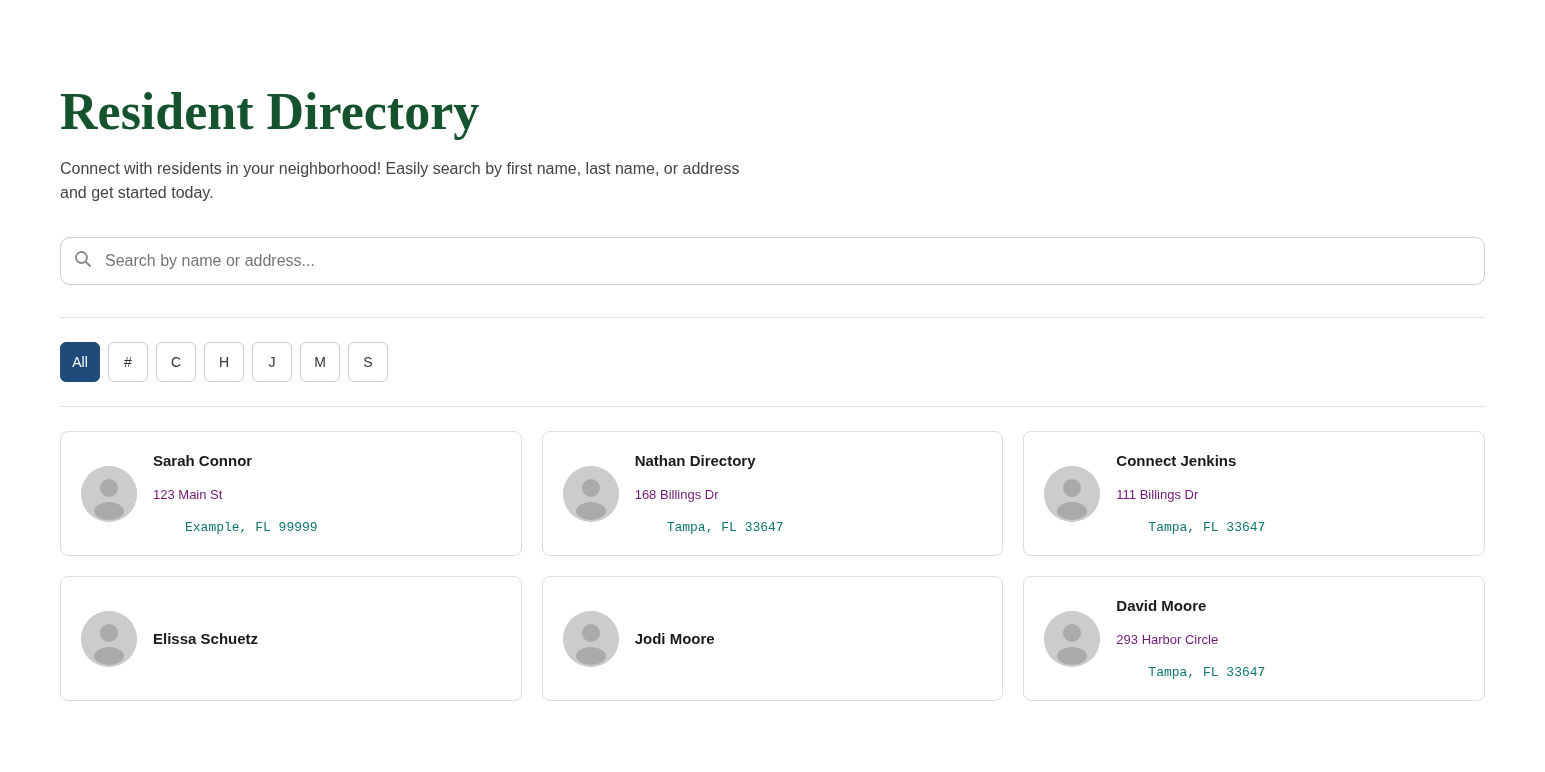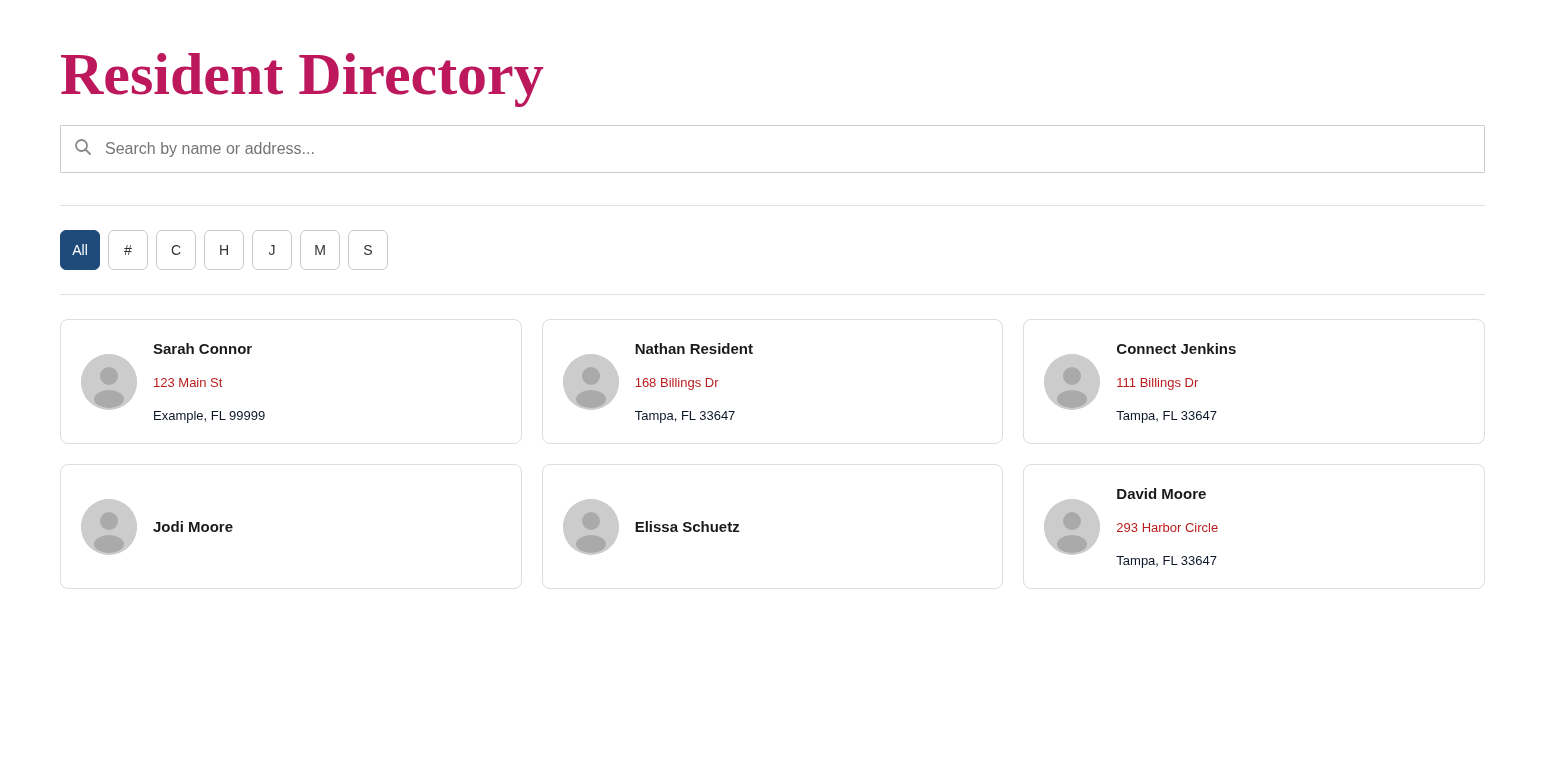--- a/index.html
+++ b/index.html
@@ -15,45 +15,46 @@
       min-height: 772px;
       width: 1545px;
     }
 
     .page-container {
       padding: 40px 60px 40px 60px;
       max-width: 1545px;
     }
 
     .page-title {
-      font-size: 60px;
+      font-size: 52px;
       font-weight: 700;
-      color: #be185d;
+      color: #14532d;
       margin-bottom: 16px;
       font-family: Georgia, serif;
+      margin-top: 42px;
     }
 
     .page-subtitle {
       font-size: 16px;
       color: #444444;
       margin-bottom: 32px;
       max-width: 700px;
       line-height: 1.5;
       font-family: Arial, sans-serif;
     }
 
     .search-container {
       position: relative;
       margin-bottom: 32px;
     }
 
     .search-box {
       width: 100%;
       border: 1px solid #cccccc;
-      border-radius: 1px;
+      border-radius: 10px;
       padding: 14px 14px 14px 44px;
       font-size: 16px;
       color: #888888;
       font-family: Arial, sans-serif;
       outline: none;
     }
 
     .search-icon-wrap {
       position: absolute;
       left: 14px;
@@ -155,36 +156,38 @@
 
     .resident-name {
       font-size: 15px;
       font-weight: 700;
       color: #1a1a1a;
       font-family: Arial, sans-serif;
     }
 
     .resident-street {
       font-size: 13px;
-      color: #b91c1c;
+      color: #701a75;
       font-family: Arial, sans-serif;
     }
 
     .resident-city {
       font-size: 13px;
-      color: #0f172a;
-      font-family: Liberation Sans, sans-serif;
+      color: #0f766e;
+      font-family: Liberation Mono, monospace;
+      margin-left: 32px;
     }
   </style>
 </head>
 <body>
 
 <div class="page-container">
 
   <h1 class="page-title">Resident Directory</h1>
+  <p class="page-subtitle">Connect with residents in your neighborhood! Easily search by first name, last name, or address and get started today.</p>
 
   <div class="search-container">
     <span class="search-icon-wrap">
       <svg width="18" height="18" viewBox="0 0 18 18" fill="none" xmlns="http://www.w3.org/2000/svg">
         <circle cx="7.5" cy="7.5" r="5.5" stroke="#888888" stroke-width="1.8"></circle>
         <line x1="11.5" y1="11.5" x2="16" y2="16" stroke="#888888" stroke-width="1.8" stroke-linecap="round"></line>
       </svg>
     </span>
     <input type="text" class="search-box" placeholder="Search by name or address..." style="">
   </div>
@@ -223,21 +226,21 @@
       </div>
       <div class="resident-card">
         <div class="avatar">
           <svg viewBox="0 0 56 56" fill="none" xmlns="http://www.w3.org/2000/svg">
       <circle cx="28" cy="28" r="28" fill="#cccccc"></circle>
       <circle cx="28" cy="22" r="9" fill="#aaaaaa"></circle>
       <ellipse cx="28" cy="45" rx="15" ry="9" fill="#aaaaaa"></ellipse>
     </svg>
         </div>
         <div class="resident-info">
-          <div class="resident-name">Nathan Resident</div>
+          <div class="resident-name">Nathan Directory</div>
           <div class="resident-street">168 Billings Dr</div>
           <div class="resident-city">Tampa, FL 33647</div>
         </div>
       </div>
       <div class="resident-card">
         <div class="avatar">
           <svg viewBox="0 0 56 56" fill="none" xmlns="http://www.w3.org/2000/svg">
       <circle cx="28" cy="28" r="28" fill="#cccccc"></circle>
       <circle cx="28" cy="22" r="9" fill="#aaaaaa"></circle>
       <ellipse cx="28" cy="45" rx="15" ry="9" fill="#aaaaaa"></ellipse>
@@ -251,33 +254,33 @@
       </div>
       <div class="resident-card">
         <div class="avatar">
           <svg viewBox="0 0 56 56" fill="none" xmlns="http://www.w3.org/2000/svg">
       <circle cx="28" cy="28" r="28" fill="#cccccc"></circle>
       <circle cx="28" cy="22" r="9" fill="#aaaaaa"></circle>
       <ellipse cx="28" cy="45" rx="15" ry="9" fill="#aaaaaa"></ellipse>
     </svg>
         </div>
         <div class="resident-info">
+          <div class="resident-name">Elissa Schuetz</div>
+        </div>
+      </div>
+      <div class="resident-card">
+        <div class="avatar">
+          <svg viewBox="0 0 56 56" fill="none" xmlns="http://www.w3.org/2000/svg">
+      <circle cx="28" cy="28" r="28" fill="#cccccc"></circle>
+      <circle cx="28" cy="22" r="9" fill="#aaaaaa"></circle>
+      <ellipse cx="28" cy="45" rx="15" ry="9" fill="#aaaaaa"></ellipse>
+    </svg>
+        </div>
+        <div class="resident-info">
           <div class="resident-name">Jodi Moore</div>
-        </div>
-      </div>
-      <div class="resident-card">
-        <div class="avatar">
-          <svg viewBox="0 0 56 56" fill="none" xmlns="http://www.w3.org/2000/svg">
-      <circle cx="28" cy="28" r="28" fill="#cccccc"></circle>
-      <circle cx="28" cy="22" r="9" fill="#aaaaaa"></circle>
-      <ellipse cx="28" cy="45" rx="15" ry="9" fill="#aaaaaa"></ellipse>
-    </svg>
-        </div>
-        <div class="resident-info">
-          <div class="resident-name">Elissa Schuetz</div>
         </div>
       </div>
       <div class="resident-card">
         <div class="avatar">
           <svg viewBox="0 0 56 56" fill="none" xmlns="http://www.w3.org/2000/svg">
       <circle cx="28" cy="28" r="28" fill="#cccccc"></circle>
       <circle cx="28" cy="22" r="9" fill="#aaaaaa"></circle>
       <ellipse cx="28" cy="45" rx="15" ry="9" fill="#aaaaaa"></ellipse>
     </svg>
         </div>

